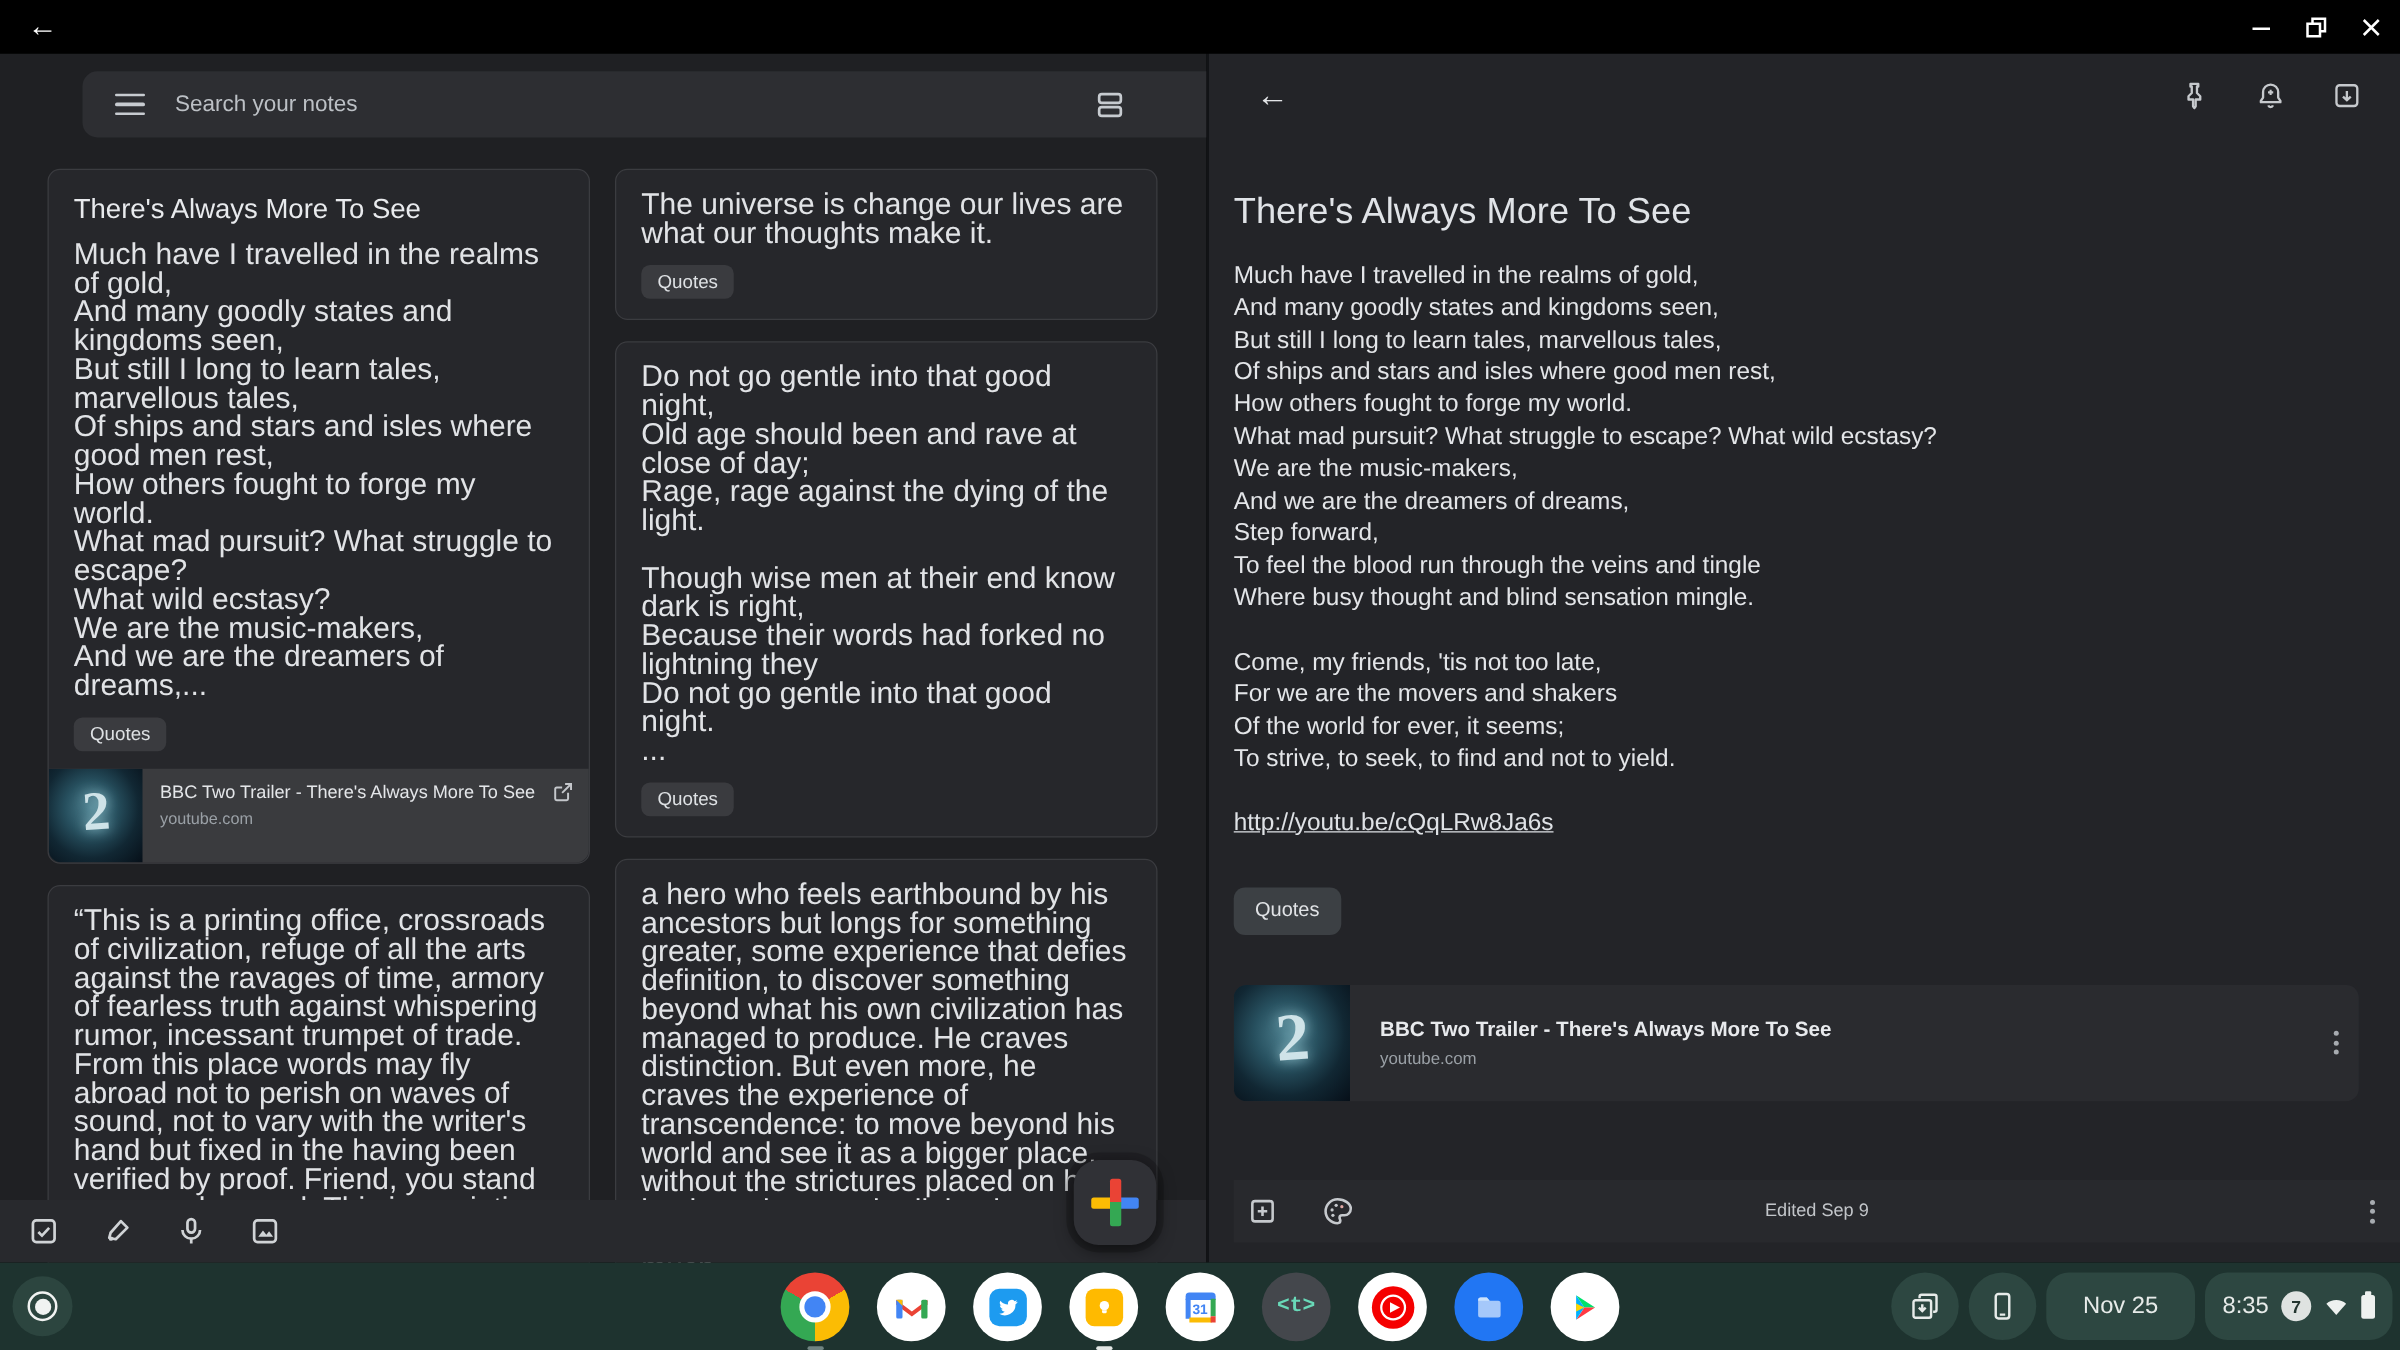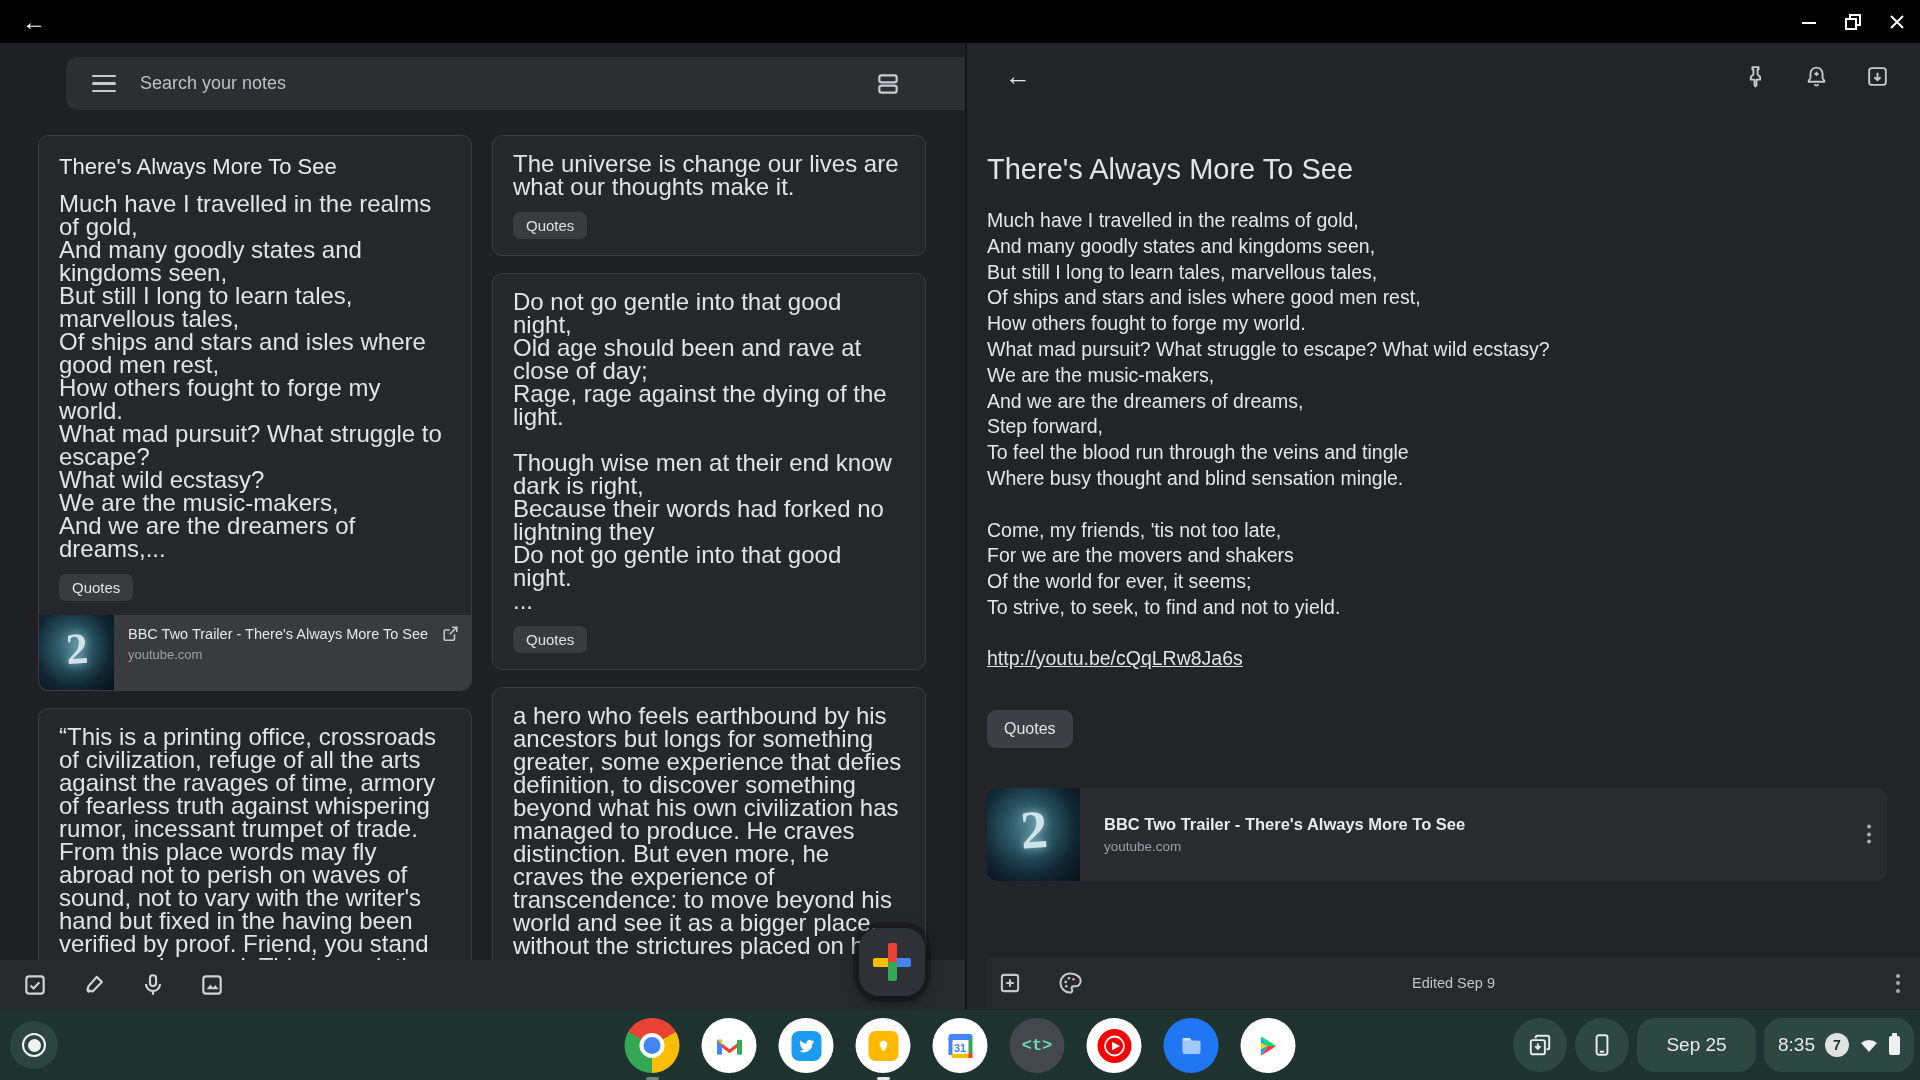--- a/index.html
+++ b/index.html
@@ -83,21 +83,21 @@
     font-size:16px; padding:10px 17px; border-radius:9px; }
   .detail-att { position:relative; margin-top:40px; height:93px; background:#2a2b2f;
     border-radius:10px; display:flex; align-items:center; overflow:hidden; }
   .detail-att .att-thumb { width:93px; height:93px; }
   .detail-att .thumb-art .digit { font-size:54px; }
   .detail-att-text { margin-left:24px; }
   .detail-att-title { font-size:16.5px; font-weight:700; color:#e8eaed; }
   .detail-att-domain { font-size:13.5px; color:#9aa0a6; margin-top:5px; }
   .detail-att .kebab { position:absolute; right:16px; top:50%; transform:translateY(-50%); }
 
-  .detail-bottombar { position:absolute; left:0; right:0; bottom:2px; height:50px; background:#28292d;
+  .detail-bottombar { position:absolute; left:0; right:0; bottom:16px; height:50px; background:#28292d;
     display:flex; align-items:center; padding:0 20px 0 10px;margin-left:20px; }
   .db-icons { display:flex; align-items:center; gap:34px; }
   .db-edited { position:absolute; left:50%; transform:translateX(-50%); font-size:14.5px; color:#c2c5c9; }
   .db-kebab { margin-left:auto; }
 
   .kebab { display:inline-flex; flex-direction:column; gap:3.5px; }
   .kebab i { width:4px; height:4px; border-radius:50%; background:#a7abb0; }
 
   
   .shelf { position:absolute; left:0; right:0; bottom:0; height:70px; background:#1e332f; }
@@ -459,21 +459,21 @@
           <path d="M10 10.5v5M7.5 13l2.5 2.5 2.5-2.5" fill="none" stroke="#e7ebe9" stroke-width="1.8"></path>
         </svg>
       </div>
       <div class="st-circle">
         <svg width="26" height="26" viewBox="0 0 24 24">
           <rect x="7" y="3" width="10" height="18" rx="2" fill="none" stroke="#e7ebe9" stroke-width="1.8"></rect>
           <line x1="10" y1="18.2" x2="14" y2="18.2" stroke="#e7ebe9" stroke-width="1.8"></line>
         </svg>
       </div>
       <div class="st-pill date-pill">
-        <span>Sep 25</span>
+        <span>Nov 25</span>
       </div>
       <div class="st-pill time-pill">
         <span>8:35</span>
         <span class="badge">7</span>
         <svg width="20" height="18" viewBox="0 0 24 20">
           <path d="M12 18.5L2.5 7.5a14.5 14.5 0 0 1 19 0z" fill="#eef1ef"></path>
         </svg>
         <span class="battery"></span>
       </div>
     </div>

